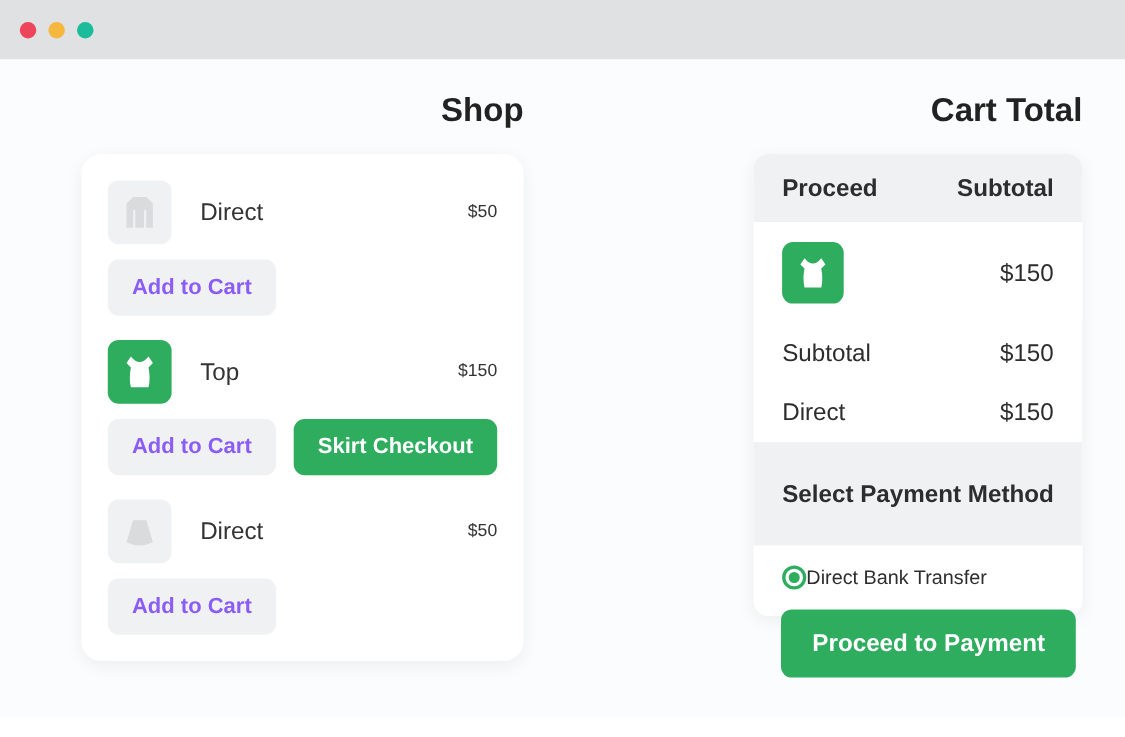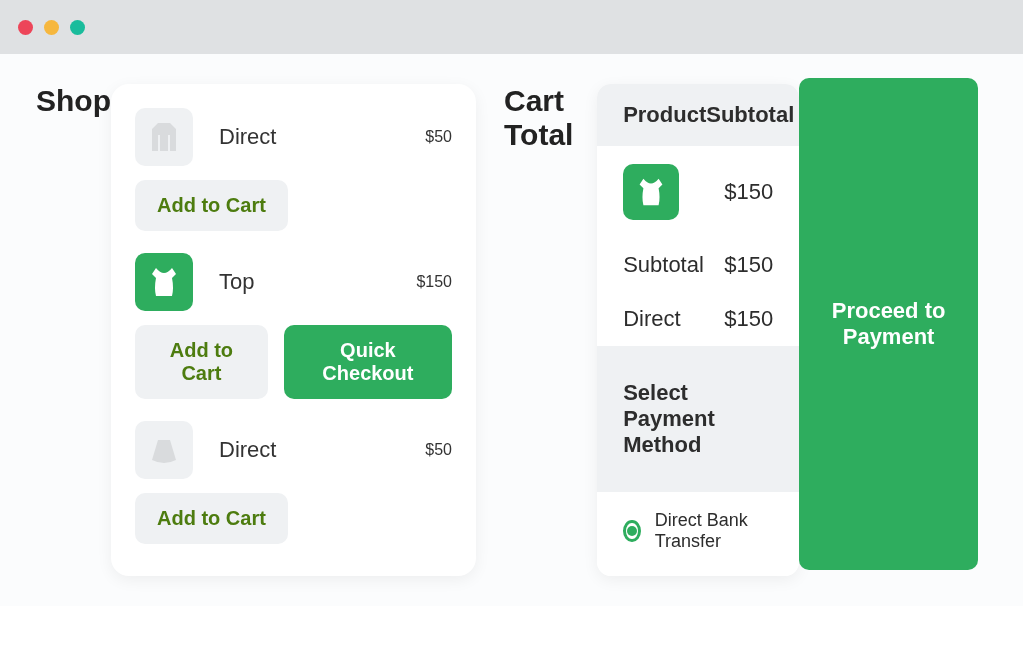--- a/index.html
+++ b/index.html
@@ -26,21 +26,21 @@
   .tb-yellow { background: #f6b73e; }
   .tb-green  { background: #1abc9c; }
 
   
   .page {
     display: flex;
     gap: 28px;
     padding: 30px 36px 30px 36px;
     background: #fbfcfd;
   }
-  .col { display: flex; flex-direction: row; }
+  .col { display: flex; flex-direction: column; align-items: flex-end; }
   .col-left  { width: 440px; }
   .col-right { width: 480px; }
 
   h1.section-title {
     font-size: 30px;
     font-weight: 800;
     color: #222;
     margin-bottom: 22px;
   }
 
@@ -88,21 +88,21 @@
   .btn {
     font-size: 20px;
     font-weight: 700;
     padding: 14px 22px;
     border-radius: 10px;
     border: none;
     cursor: pointer;
   }
   .btn-grey {
     background: #eff1f3;
-    color: #4d7c0f;
+    color: #8b5cf6;
   }
   .btn-green {
     background: #2ead5e;
     color: #ffffff;
   }
 
   
   .cart-panel {
     border-radius: 14px;
     overflow: hidden;
@@ -137,21 +137,21 @@
   .ct-section-title {
     background: #eff1f3;
     padding: 34px 26px;
     font-size: 22px;
     font-weight: 700;
   }
 
   .pay-option {
     display: flex;
     align-items: center;
-    gap: 14px;
+    gap: 0;
     padding: 18px 26px 24px 26px;
     background: #fff;
   }
   .radio {
     width: 22px; height: 22px; border-radius: 50%;
     border: 3px solid #2ead5e;
     display: flex; align-items: center; justify-content: center;
   }
   .radio .dot { width: 10px; height: 10px; border-radius: 50%; background: #2ead5e; }
   .pay-label { font-size: 18px; font-weight: 500; color: #2d2d2d; }
@@ -202,21 +202,21 @@
         <div class="thumb thumb-green">
           <svg width="40" height="40" viewBox="0 0 40 40">
             <path d="M12 6 q8 10 16 0 l4 6 -4 4 q2 10 0 18 h-16 q-2 -8 0 -18 l-4 -4 z" fill="#ffffff"></path>
           </svg>
         </div>
         <div class="product-name">Top</div>
         <div class="product-price">$150</div>
       </div>
       <div class="btn-row">
         <button class="btn btn-grey">Add to Cart</button>
-        <button class="btn btn-green">Quick Checkout</button>
+        <button class="btn btn-green">Skirt Checkout</button>
       </div>
 
       <div class="product-row">
         <div class="thumb thumb-grey">
           <svg width="40" height="40" viewBox="0 0 40 40">
             <path d="M14 10 h12 l6 20 q-12 6 -24 0 z" fill="#d9dbdd"></path>
           </svg>
         </div>
         <div class="product-name">Direct</div>
         <div class="product-price">$50</div>
@@ -227,21 +227,21 @@
 
     </div>
   </div>
 
   <div class="col col-right">
     <h1 class="section-title">Cart Total</h1>
 
     <div class="cart-panel">
 
       <div class="ct-header">
-        <div class="ct-left">Product</div>
+        <div class="ct-left">Proceed</div>
         <div class="ct-right">Subtotal</div>
       </div>
 
       <div class="ct-row">
         <div class="ct-left">
           <div class="thumb thumb-green">
             <svg width="38" height="38" viewBox="0 0 40 40">
               <path d="M12 6 q8 10 16 0 l4 6 -4 4 q2 10 0 18 h-16 q-2 -8 0 -18 l-4 -4 z" fill="#ffffff"></path>
             </svg>
           </div>

